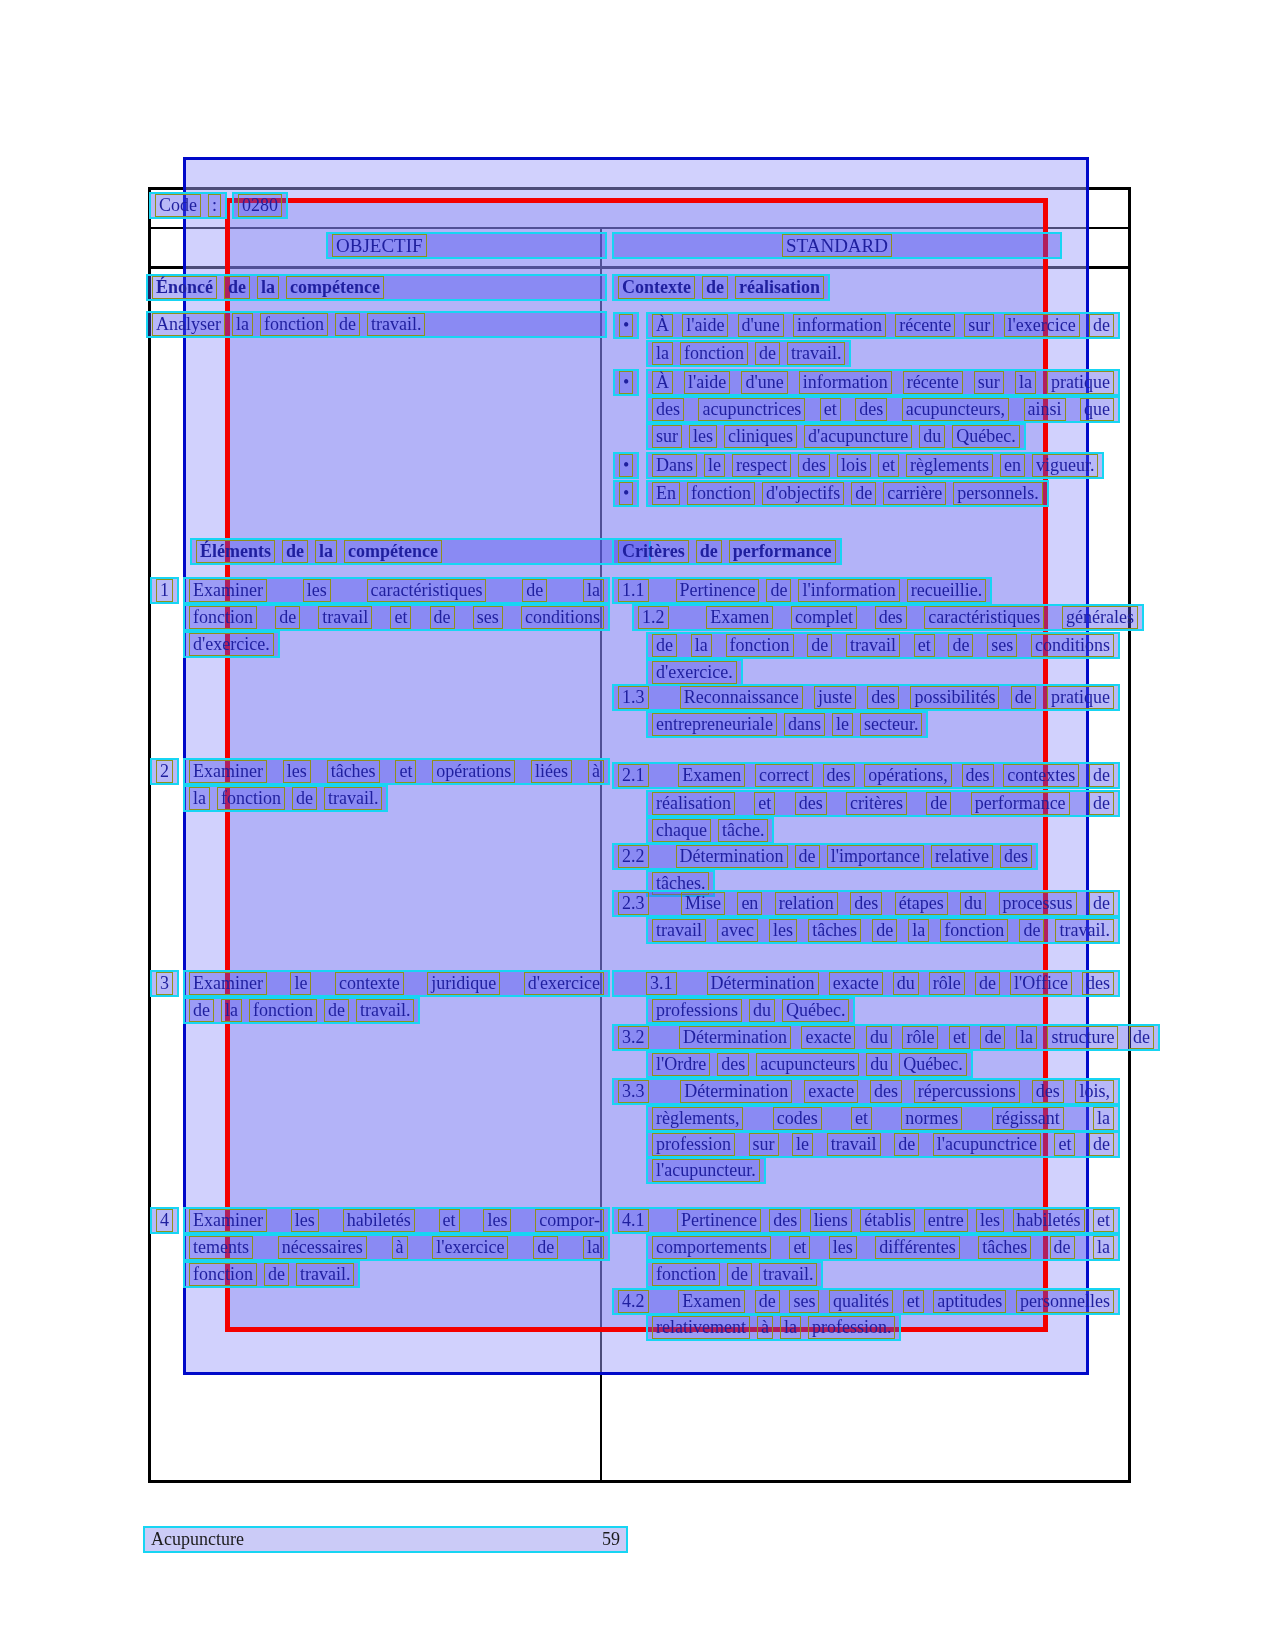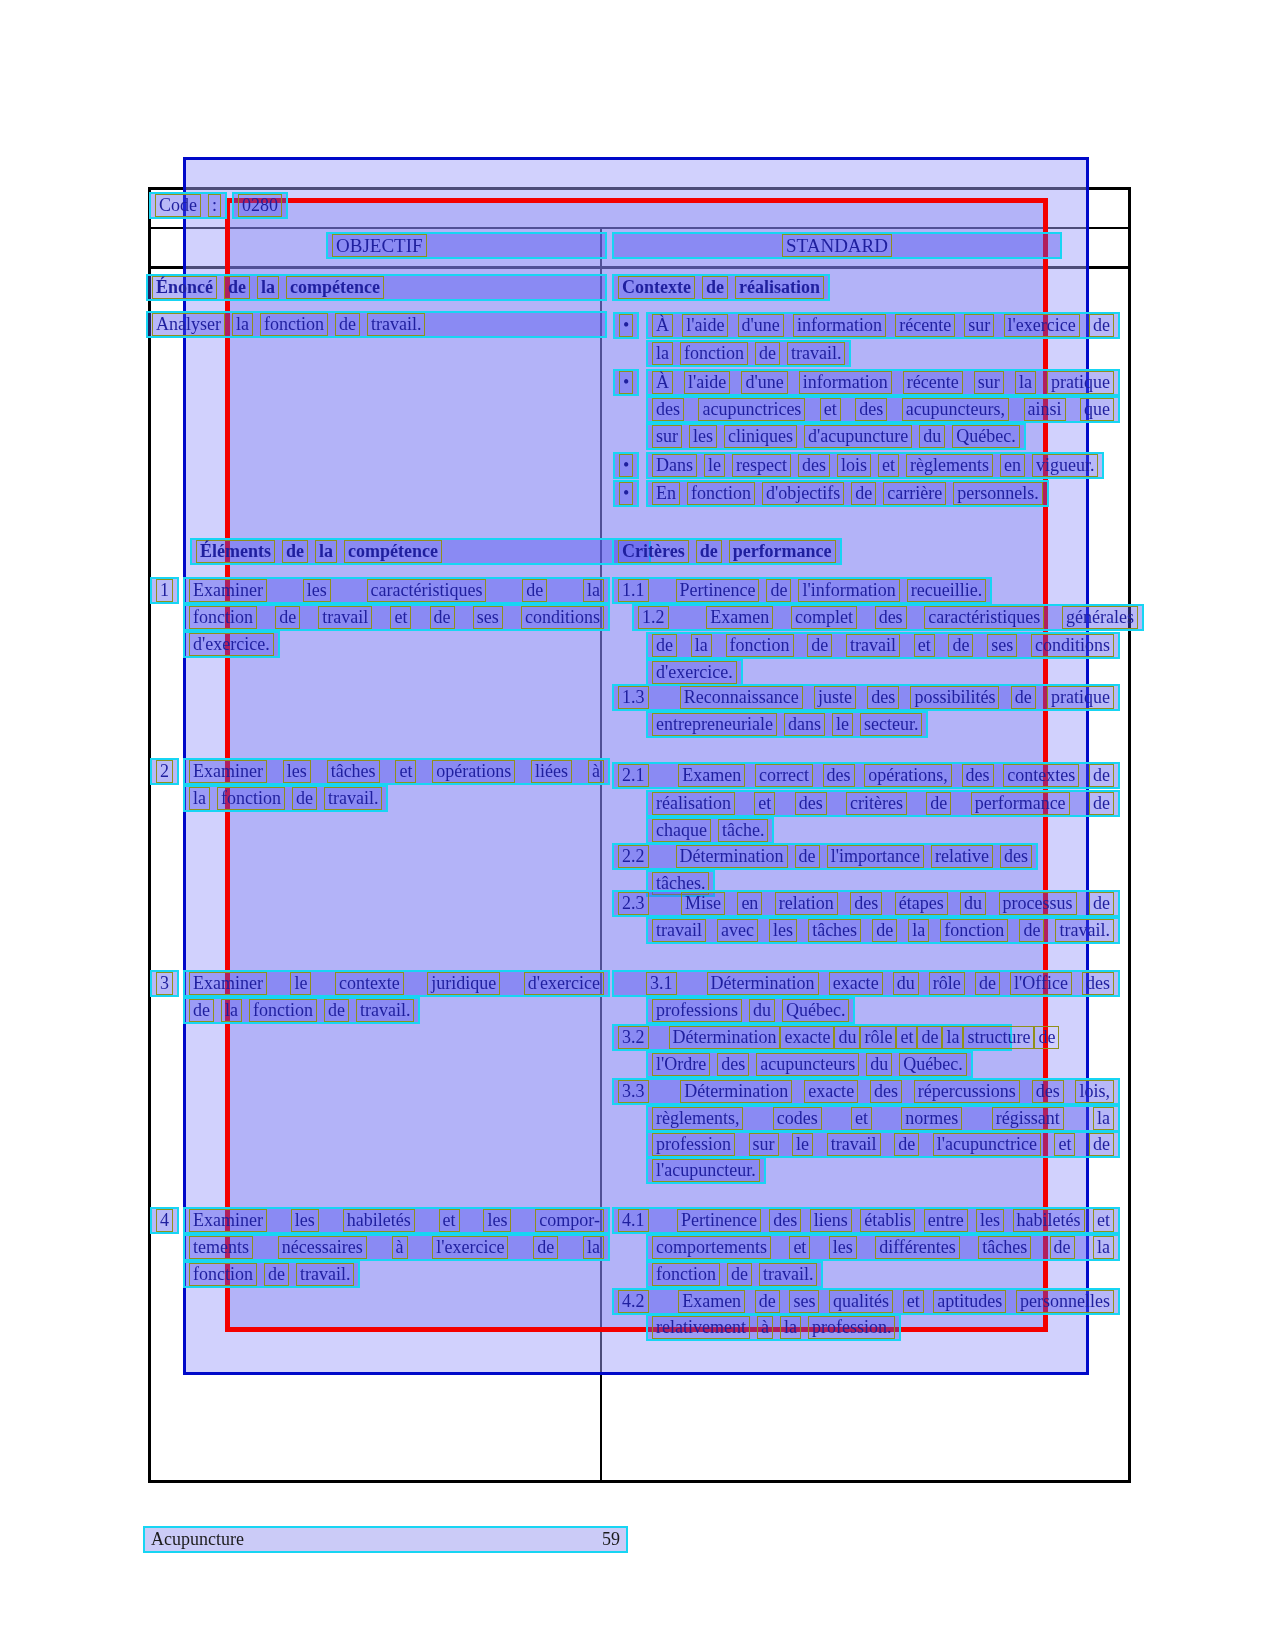--- a/index.html
+++ b/index.html
@@ -336,21 +336,21 @@
       <span class="w">rôle</span>
       <span class="w">de</span>
       <span class="w">l'Office</span>
       <span class="w">des</span>
     </div>
     <div class="ln" style="left: 646px; top: 997px;">
       <span class="w">professions</span>
       <span class="w">du</span>
       <span class="w">Québec.</span>
     </div>
-    <div class="ln spread" style="left: 612px; top: 1024px; width: 400px;">
+    <div class="ln spread" style="left: 612px; top: 1024px; width: 548px;">
       <span class="w num">3.2</span>
       <span class="w">Détermination</span>
       <span class="w">exacte</span>
       <span class="w">du</span>
       <span class="w">rôle</span>
       <span class="w">et</span>
       <span class="w">de</span>
       <span class="w">la</span>
       <span class="w">structure</span>
       <span class="w">de</span>

